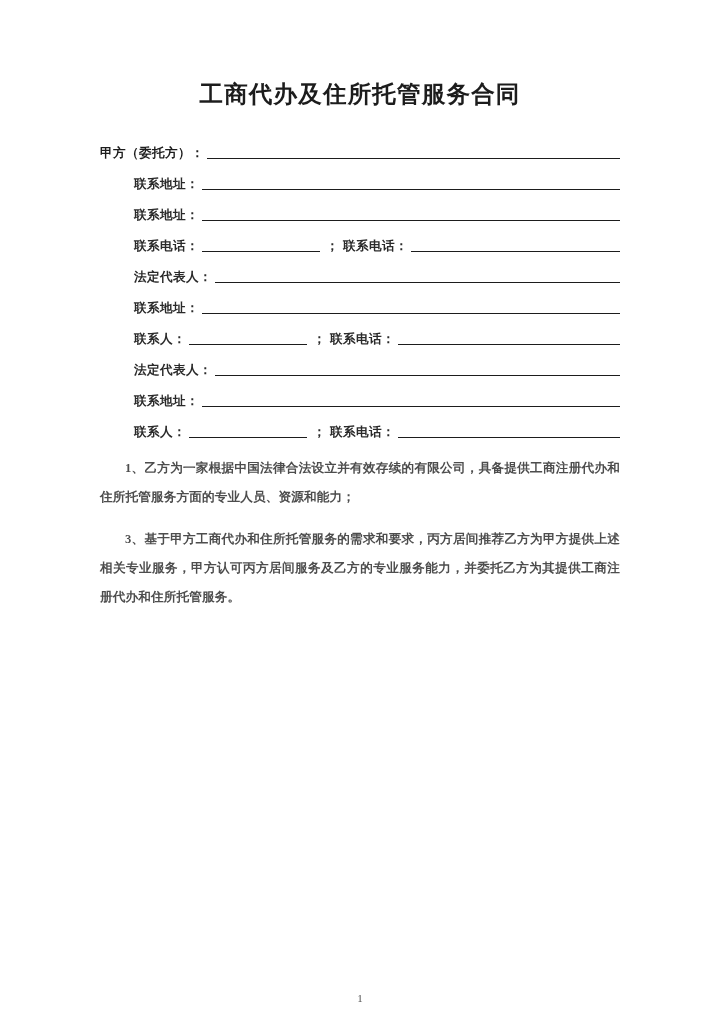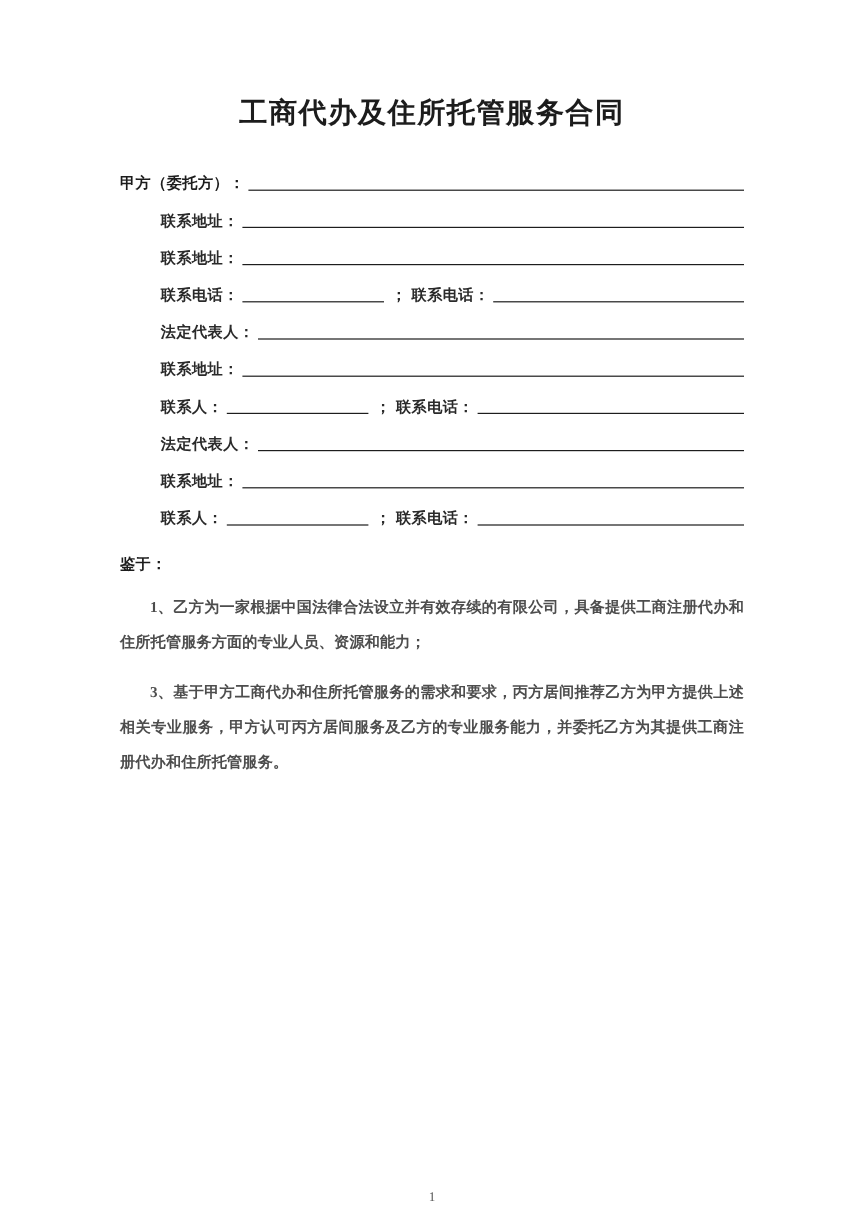--- a/index.html
+++ b/index.html
@@ -185,21 +185,20 @@
 
       <div class="field-row">
         <span class="lbl">联系人：</span>
         <span class="rule fixed"></span>
         <span class="sep">；</span>
         <span class="lbl">联系电话：</span>
         <span class="rule tail"></span>
       </div>
     </div>
 
-    <div class="section-head">鉴于：</div>
 
     <p class="para tight">1、乙方为一家根据中国法律合法设立并有效存续的有限公司，具备提供工商注册代办和住所托管服务方面的专业人员、资源和能力；</p>
     <p class="para tight">3、基于甲方工商代办和住所托管服务的需求和要求，丙方居间推荐乙方为甲方提供上述相关专业服务，甲方认可丙方居间服务及乙方的专业服务能力，并委托乙方为其提供工商注册代办和住所托管服务。</p>
 
   </div>
 
   <div class="page-number">1</div>
 
 </div>
 

